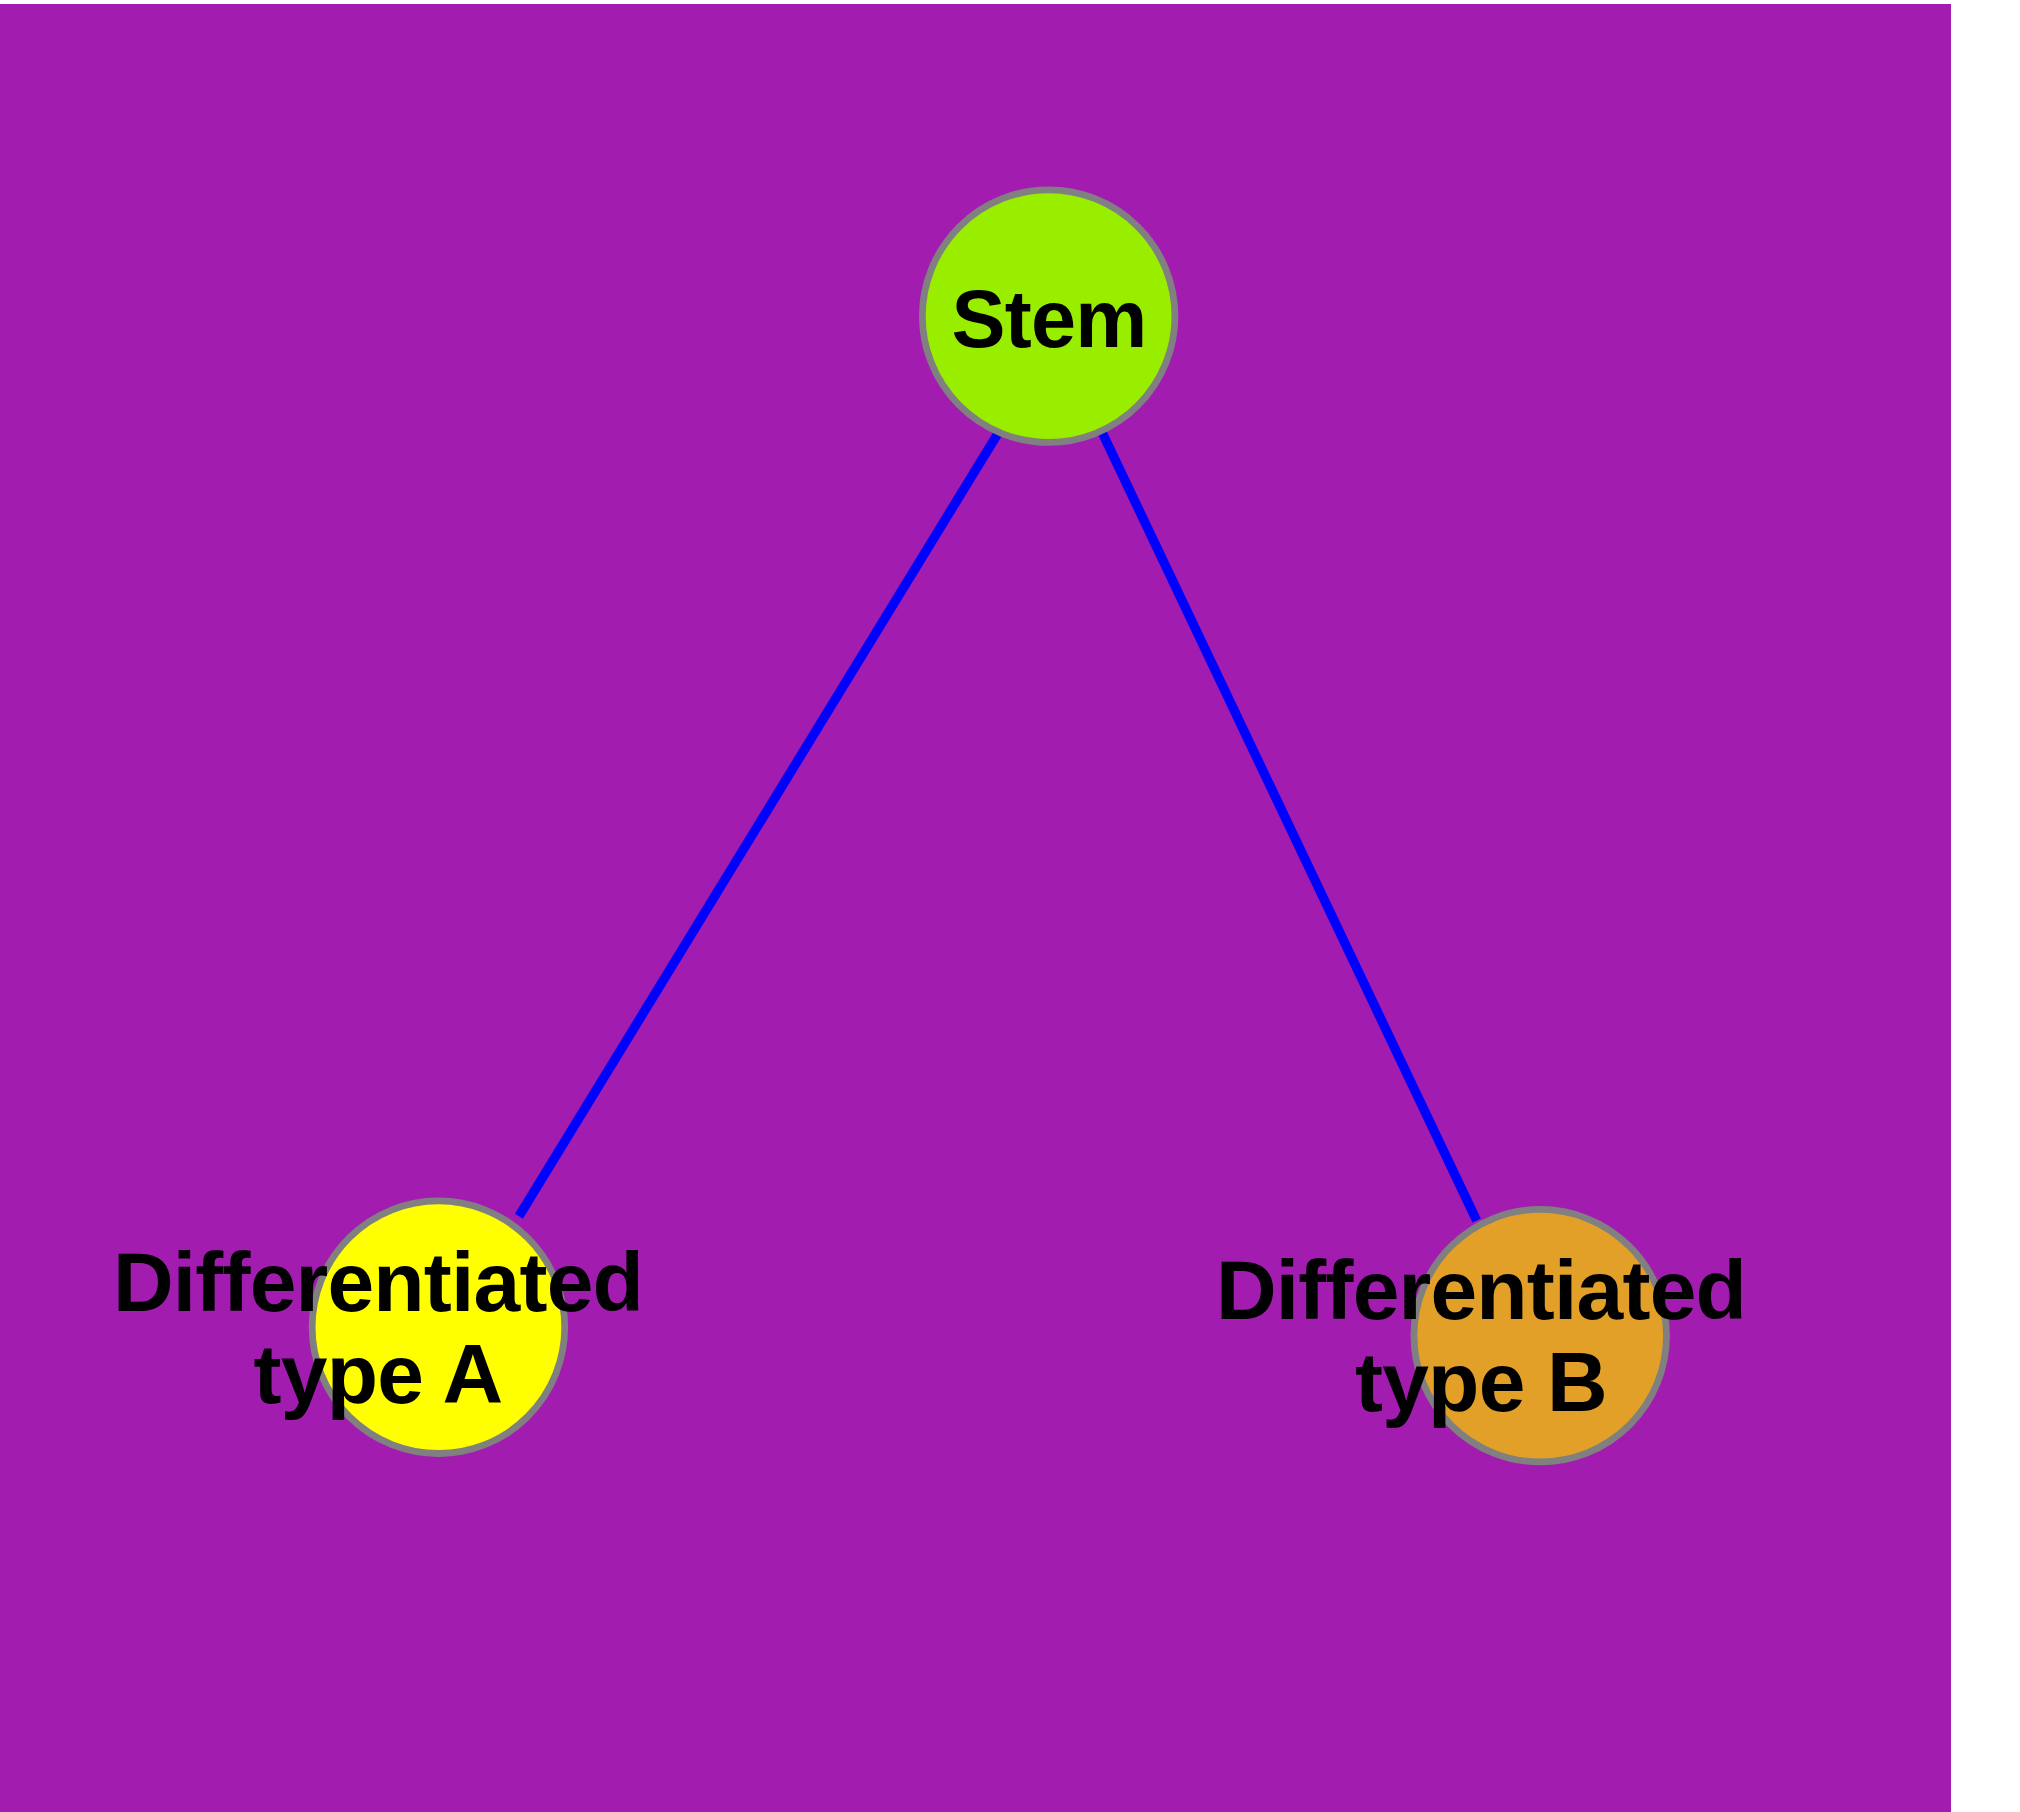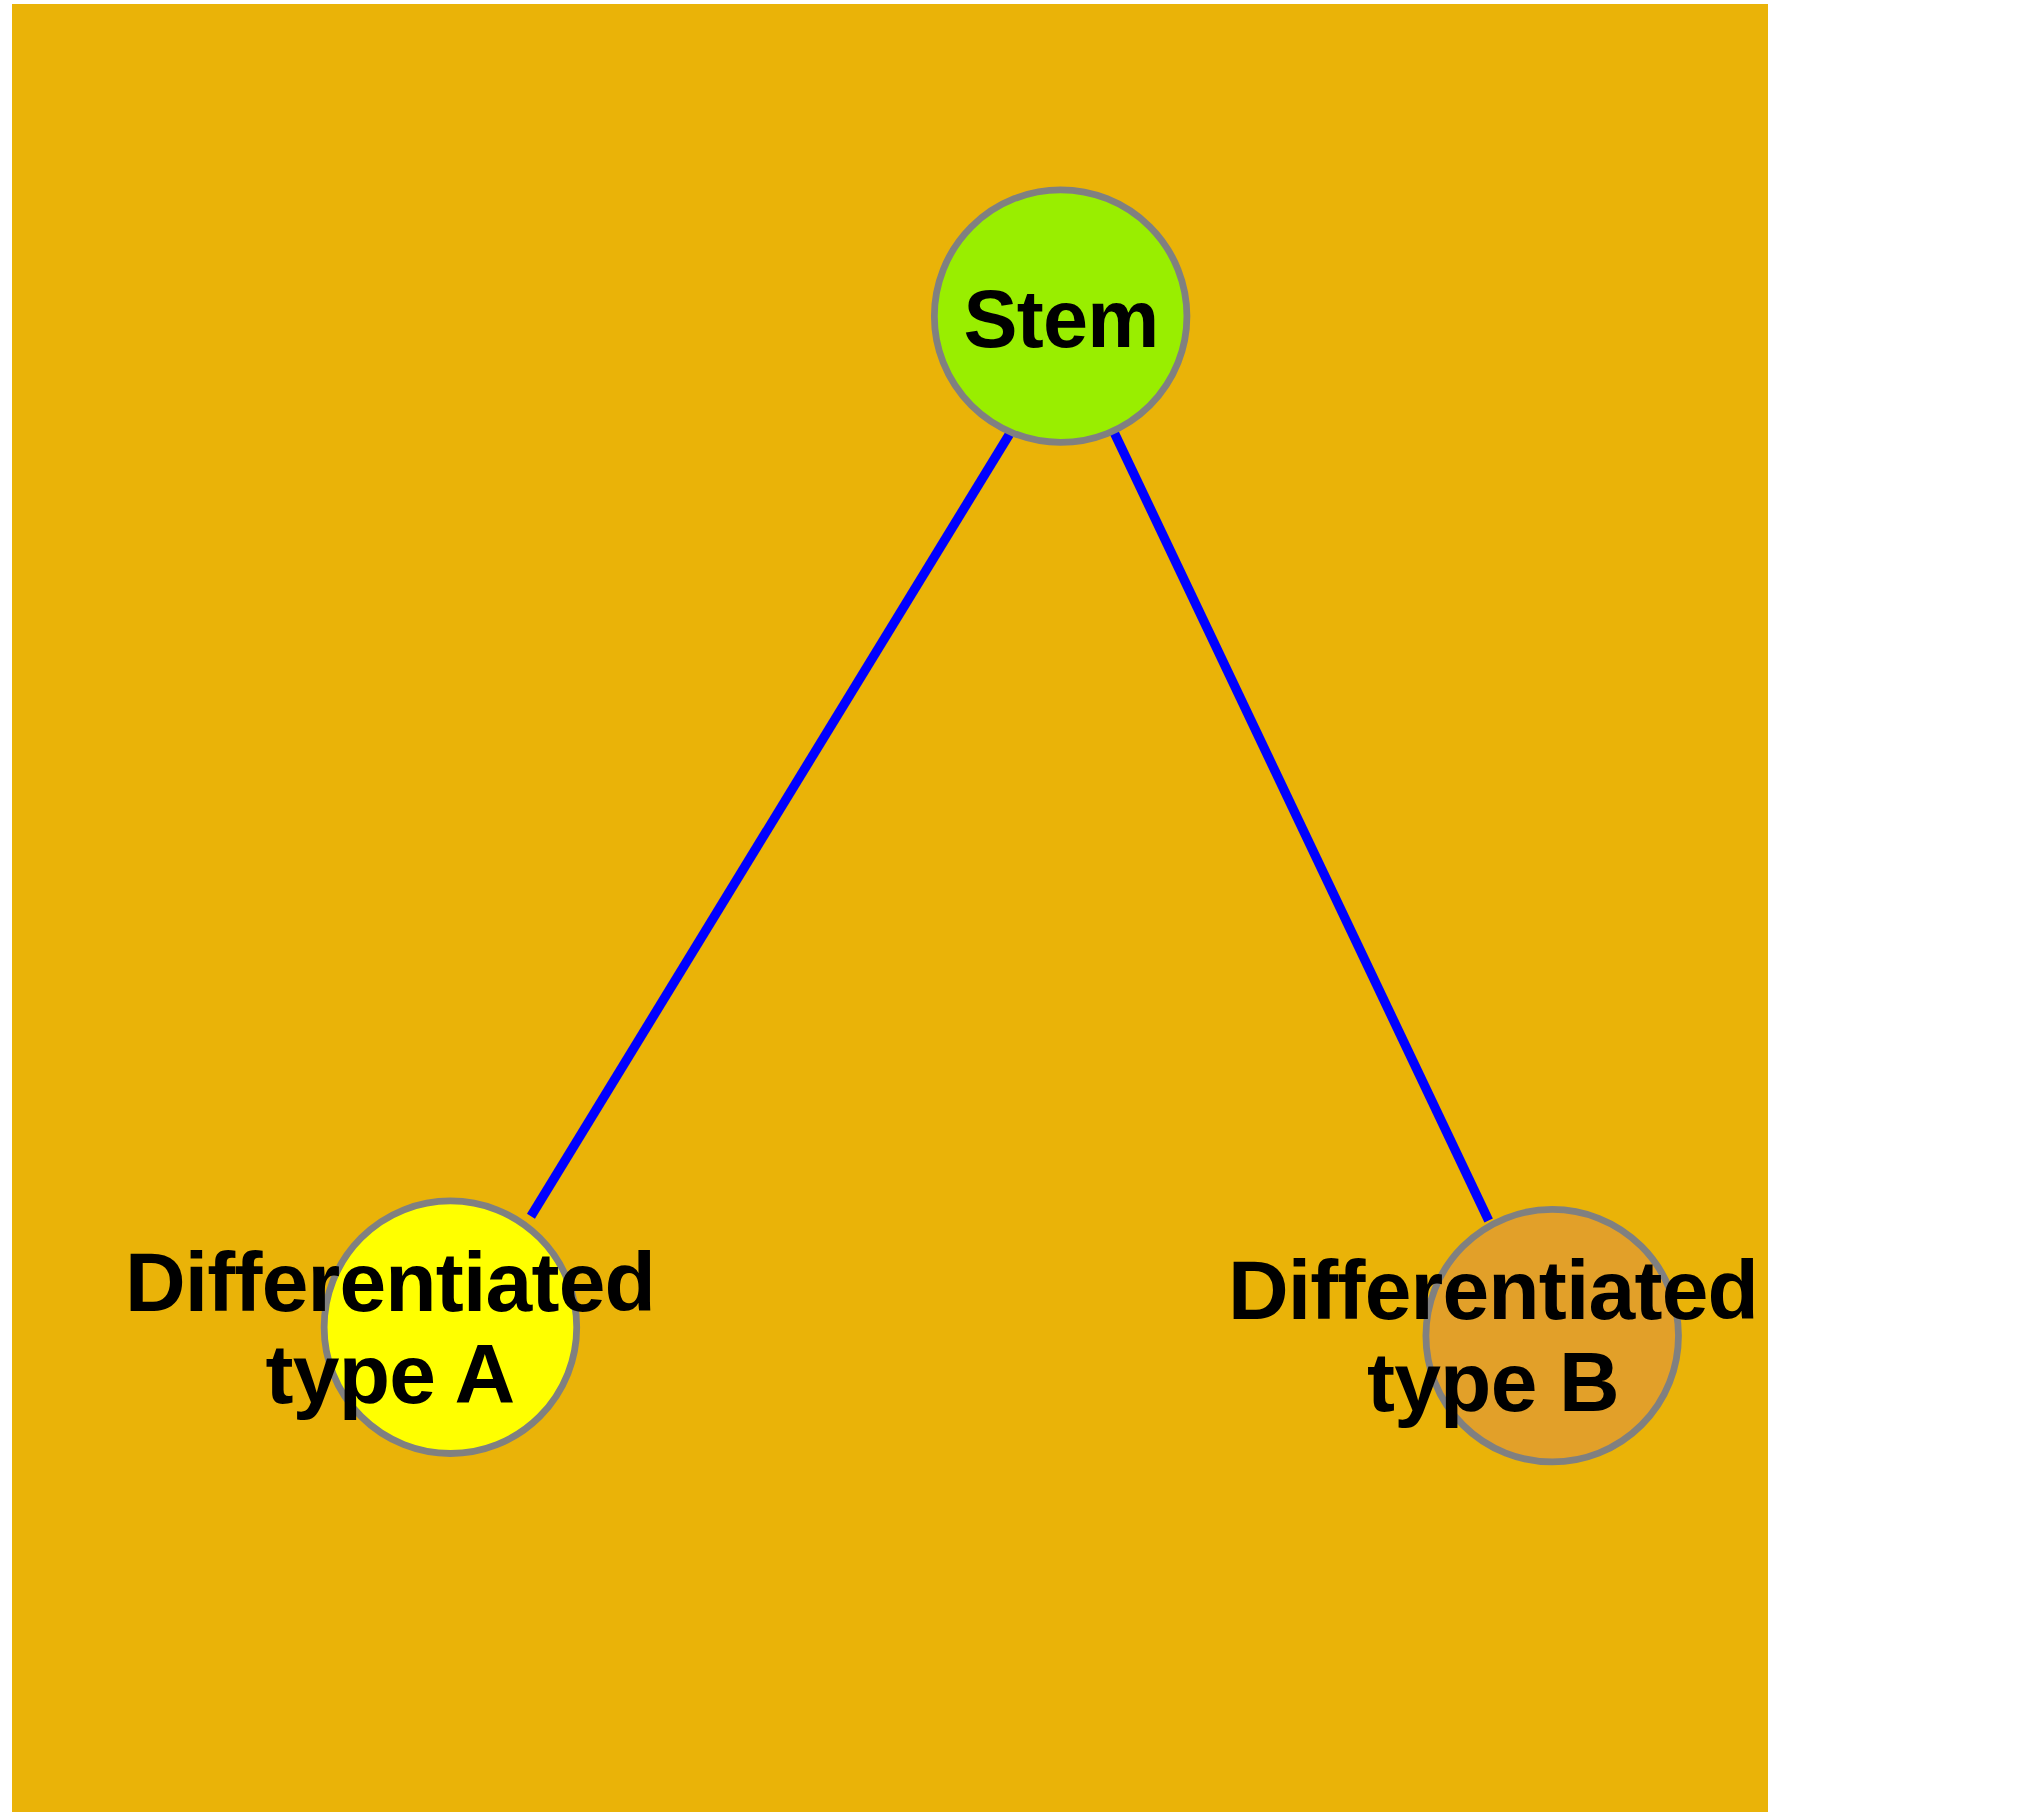--- a/index.html
+++ b/index.html
@@ -41,21 +41,21 @@
     text-align: center;
     pointer-events: none;
   }
   .node-label-stem {
     font-size: 81px;
   }
 </style>
 </head>
 <body>
 
-<div id="canvas" style="width: 1756px; height: 1812px; background: #eab308; margin-left: 12px;">
+<div id="canvas" style="width: 1951px; height: 1812px; background: #a21caf;">
 
   <div id="top-strip"></div>
 
   <svg id="graph-svg" viewBox="0 0 2384 2138">
     <g id="edges-layer">
         <line x1="1178" y1="510" x2="612" y2="1435" stroke="#0000ff" stroke-width="11" stroke-linecap="butt"></line>
         <line x1="1300" y1="510" x2="1742" y2="1440" stroke="#0000ff" stroke-width="11" stroke-linecap="butt"></line>
       </g>
     <g id="nodes-layer">
         <circle cx="1237" cy="373" r="149" fill="#99ee00" stroke="#808080" stroke-width="8"></circle>

